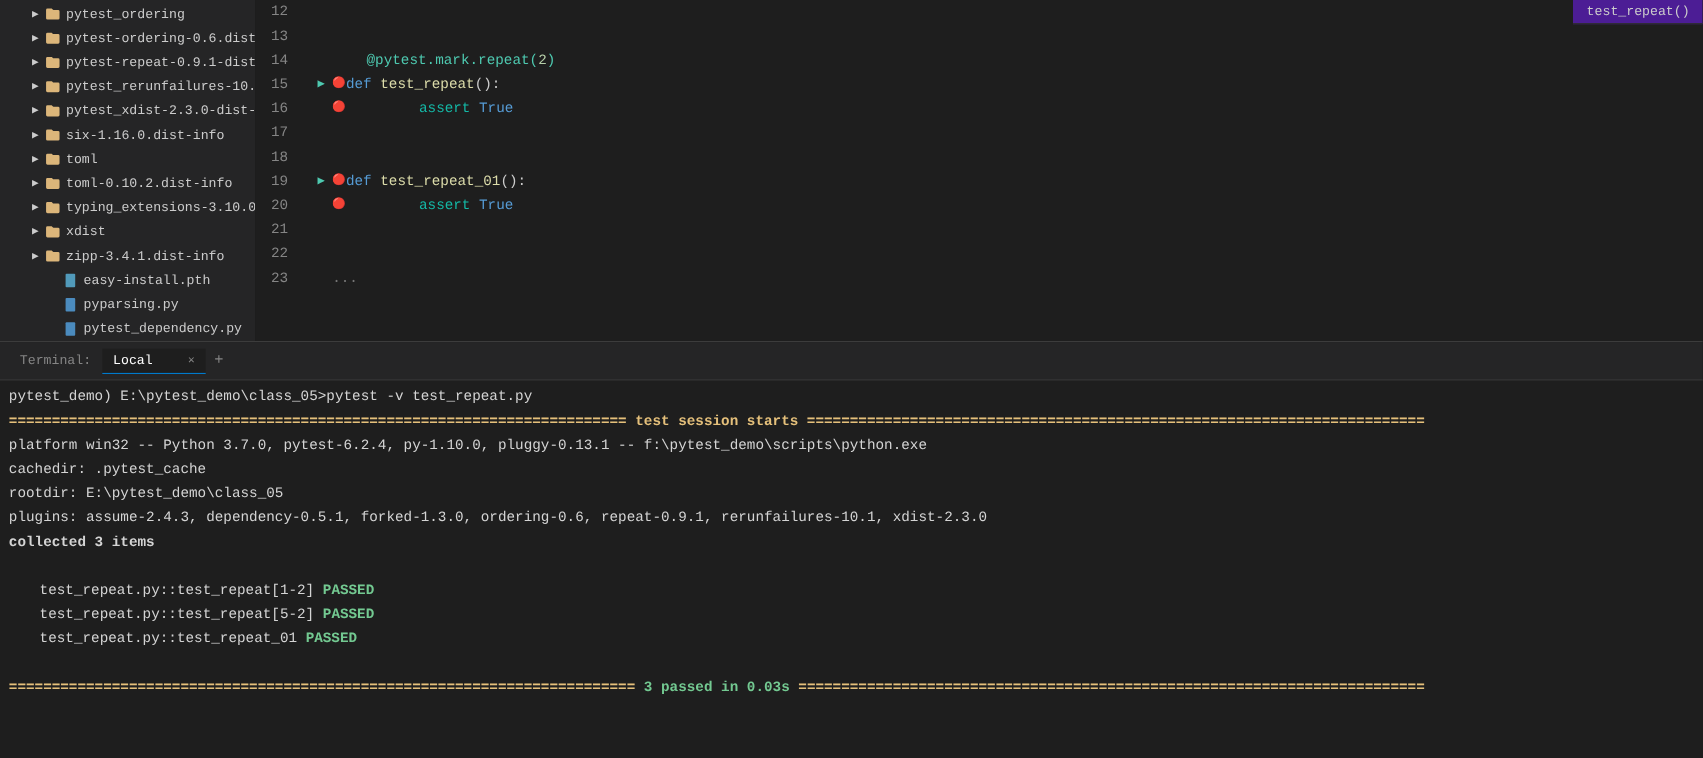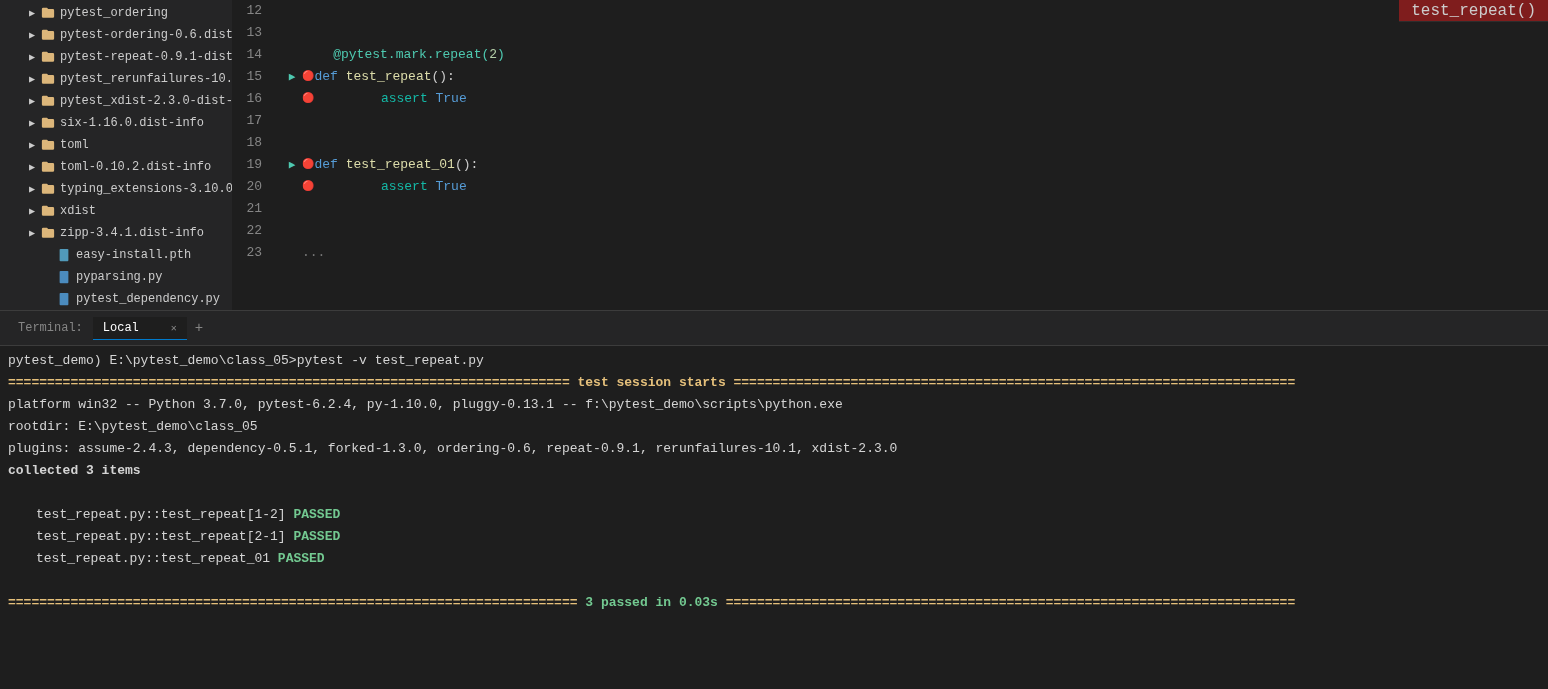--- a/index.html
+++ b/index.html
@@ -145,27 +145,27 @@
       width: 20px;
       display: inline-flex;
       align-items: center;
       justify-content: center;
       flex-shrink: 0;
     }
 
     
     .breadcrumb-bar {
       height: 22px;
-      background: #7f1d1d;
+      background: #4c1d95;
       display: flex;
       align-items: center;
       padding: 0 12px;
       border-bottom: 1px solid #2d2d2d;
       color: #cccccc;
-      font-size: 16px;
+      font-size: 12px;
     }
 
     
     .terminal-area {
       flex: 1;
       background: #1e1e1e;
       display: flex;
       flex-direction: column;
       border-top: 1px solid #3c3c3c;
     }
@@ -498,41 +498,44 @@
       </div>
 
       <div class="term-line">
         <span class="separator-line">======================================================================== test session starts ========================================================================</span>
       </div>
 
       <div class="term-line">
         <span class="term-info">platform win32 -- Python 3.7.0, pytest-6.2.4, py-1.10.0, pluggy-0.13.1 -- f:\pytest_demo\scripts\python.exe</span>
       </div>
 
+      <div class="term-line">
+        <span class="term-info">cachedir: .pytest_cache</span>
+      </div>
 
       <div class="term-line">
         <span class="term-info">rootdir: E:\pytest_demo\class_05</span>
       </div>
 
       <div class="term-line">
         <span class="term-info">plugins: assume-2.4.3, dependency-0.5.1, forked-1.3.0, ordering-0.6, repeat-0.9.1, rerunfailures-10.1, xdist-2.3.0</span>
       </div>
 
       <div class="term-line">
         <span class="term-collected">collected 3 items</span>
       </div>
 
       <div class="term-line">&nbsp;</div>
 
       <div class="term-line term-line-pass-1">
         <span class="term-result">test_repeat.py::test_repeat[1-2] </span><span class="pass-label">PASSED</span>
       </div>
 
       <div class="term-line term-line-pass-2">
-        <span class="term-result">test_repeat.py::test_repeat[2-1] </span><span class="pass-label">PASSED</span>
+        <span class="term-result">test_repeat.py::test_repeat[5-2] </span><span class="pass-label">PASSED</span>
       </div>
 
       <div class="term-line term-line-pass-3">
         <span class="term-result">test_repeat.py::test_repeat_01 </span><span class="pass-label">PASSED</span>
       </div>
 
       <div class="term-line">&nbsp;</div>
 
       <div class="term-line">
         <span class="separator-line">========================================================================= <span style="color:#73c991">3 passed in 0.03s</span> =========================================================================</span>

